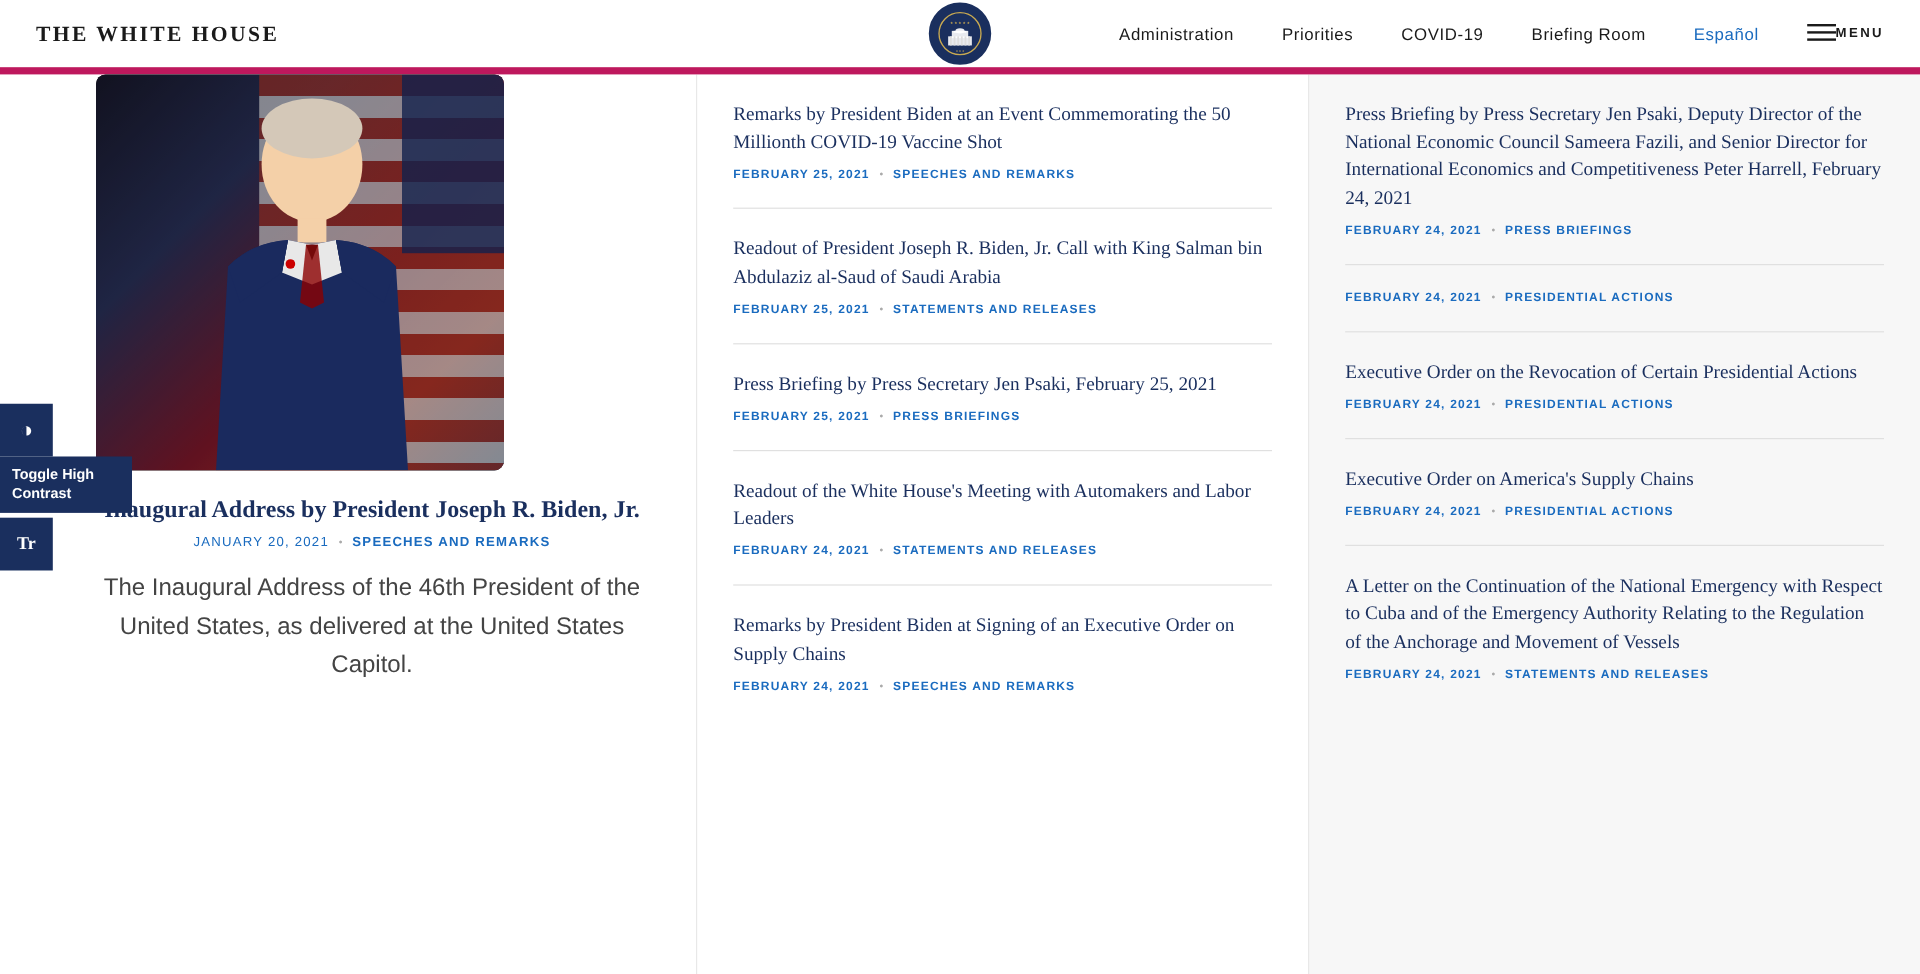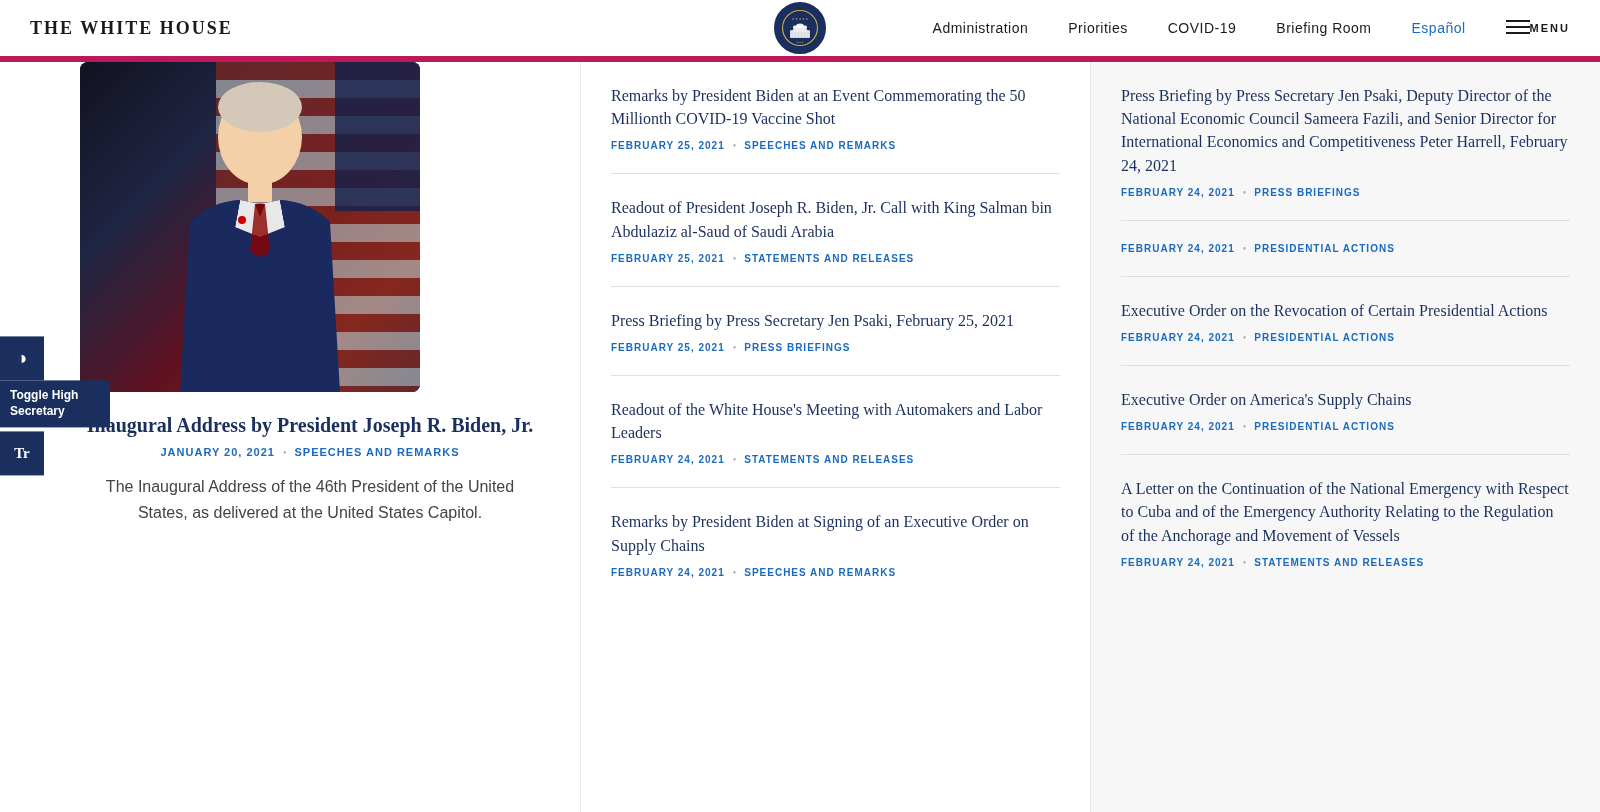--- a/index.html
+++ b/index.html
@@ -191,36 +191,36 @@
       align-items: center;
       gap: 8px;
       margin-bottom: 16px;
       justify-content: center;
     }
     .featured-date {
       font-family: Arial, sans-serif;
       font-size: 11px;
       color: #1a6bbf;
       letter-spacing: 1px;
-      font-weight: bold;
+      font-weight: normal;
     }
     .featured-dot {
       color: #aaa;
       font-size: 10px;
     }
     .featured-category {
       font-family: Arial, sans-serif;
       font-size: 11px;
       color: #1a6bbf;
       letter-spacing: 1px;
       font-weight: bold;
     }
     .featured-desc {
       font-family: Arial, sans-serif;
-      font-size: 16px;
+      font-size: 20px;
       color: #444;
       line-height: 1.6;
       text-align: center;
     }
 
     
     .news-column {
       padding: 0 30px;
       background: #fff;
       border-left: 1px solid #e8e8e8;
@@ -321,21 +321,21 @@
       <span class="nav-menu-text">MENU</span>
     </div>
   </nav>
 </header>
 
 <div class="accessibility-bar">
   <button class="acc-btn">
     <span style="font-size:18px;">◑</span>
   </button>
   <div class="acc-toggle">
-    <span class="acc-toggle-label">Toggle High Secretary</span>
+    <span class="acc-toggle-label">Toggle High Contrast</span>
   </div>
   <button class="acc-btn" style="margin-top:4px;">
     <span style="font-family:serif;font-weight:bold;font-size:15px;">Tr</span>
   </button>
 </div>
 
 <div class="main-content">
 
   <div class="featured-column">
     <div class="featured-image">

